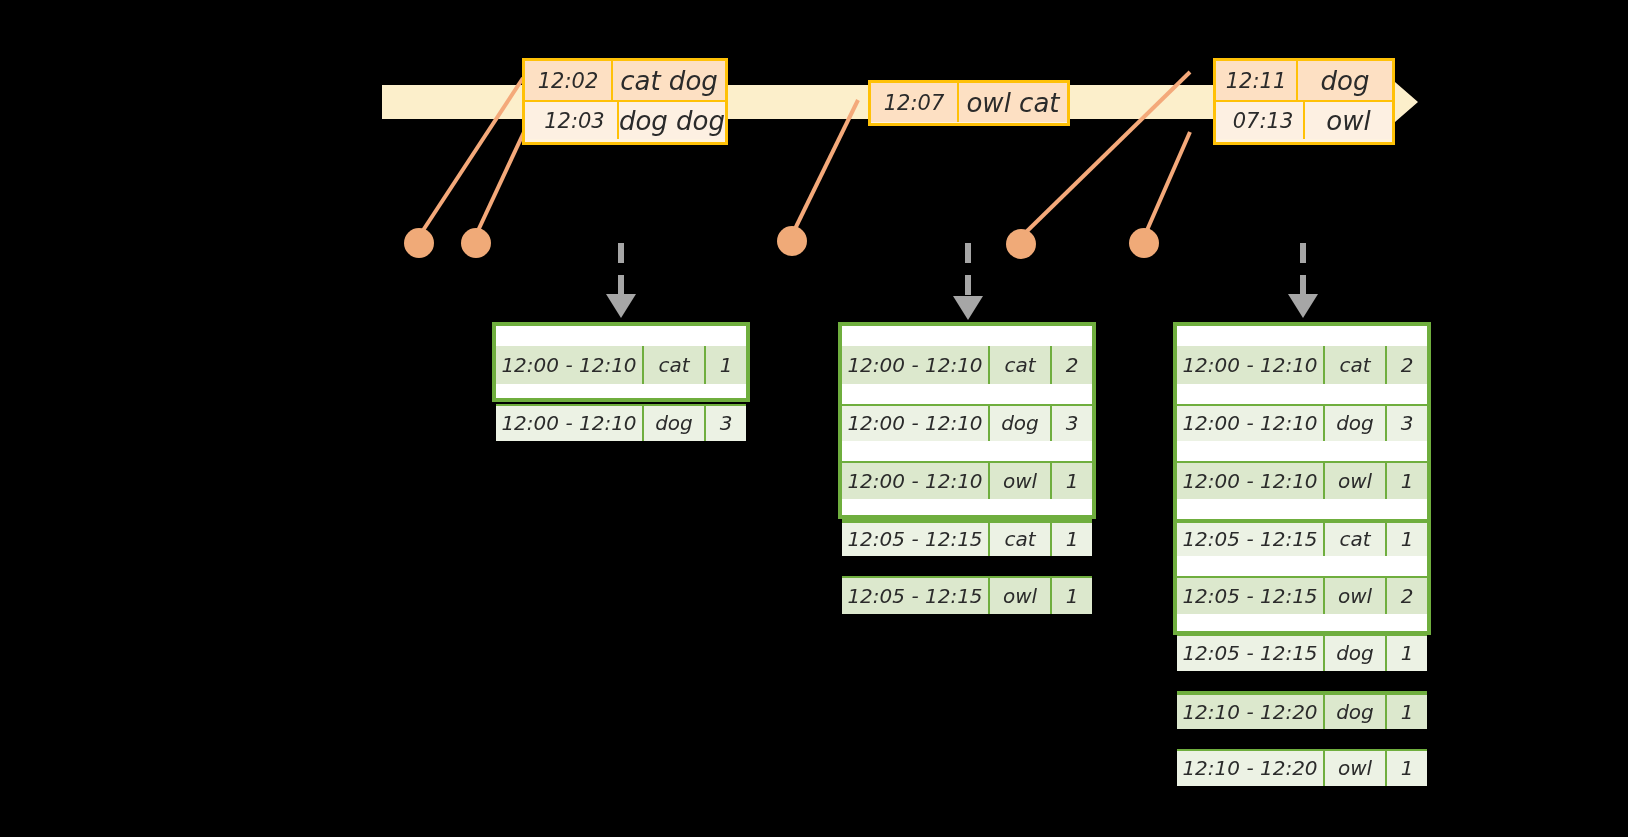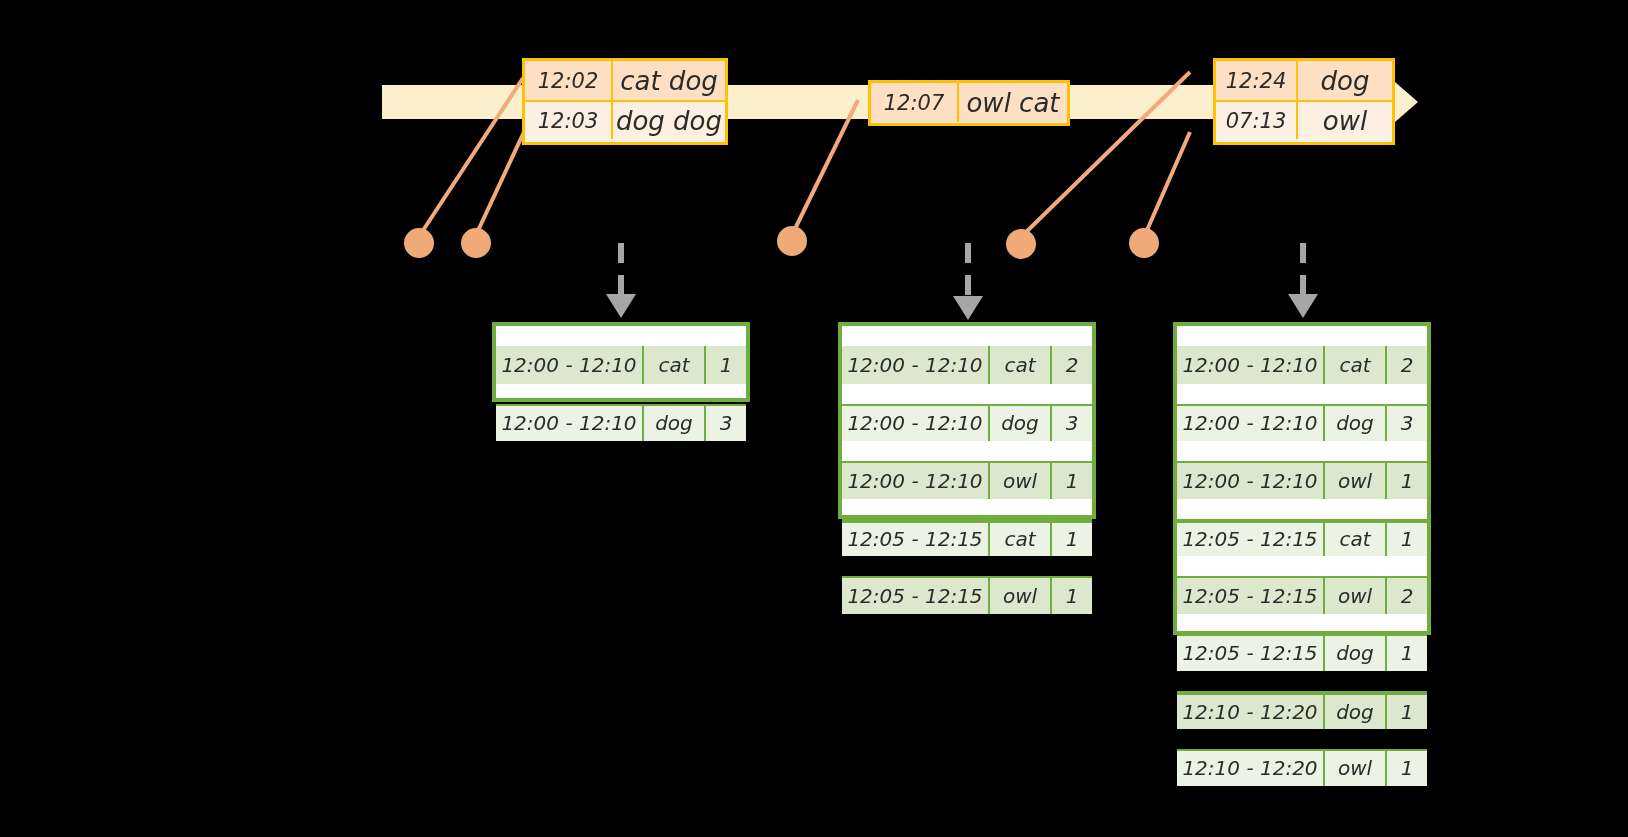--- a/index.html
+++ b/index.html
@@ -38,21 +38,21 @@
   }
   .event-row {
     display: flex;
     height: 39px;
     box-sizing: border-box;
   }
   .event-row + .event-row {
     border-top: 2px solid #FFC107;
   }
   .event-row.odd { background: #FDE0C3; }
-  .event-row.even { background: #FDF0E2; }
+  .event-row.even { background: #FDF0E2; padding-left: 7px; }
   .event-time {
     box-sizing: border-box;
     border-right: 2px solid #FFC107;
     display: flex;
     align-items: center;
     justify-content: center;
     font-size: 21px;
     color: #2b2b2b;
     white-space: nowrap;
   }
@@ -165,21 +165,21 @@
 
   <div class="event-box" style="left:868px; top:80px; width:202px; height:46px;">
     <div class="event-row odd">
       <div class="event-time" style="width:88px;">12:07</div>
       <div class="event-words">owl cat</div>
     </div>
   </div>
 
   <div class="event-box" style="left:1213px; top:58px; width:182px; height:87px;">
     <div class="event-row odd">
-      <div class="event-time" style="width:82px;">12:24</div>
+      <div class="event-time" style="width:82px;">12:11</div>
       <div class="event-words">dog</div>
     </div>
     <div class="event-row even">
       <div class="event-time" style="width:82px;">07:13</div>
       <div class="event-words">owl</div>
     </div>
   </div>
 
   <div class="result-table" style="left:492px; top:322px; width:258px; height:80px;">
     <div class="res-row shade-a">

